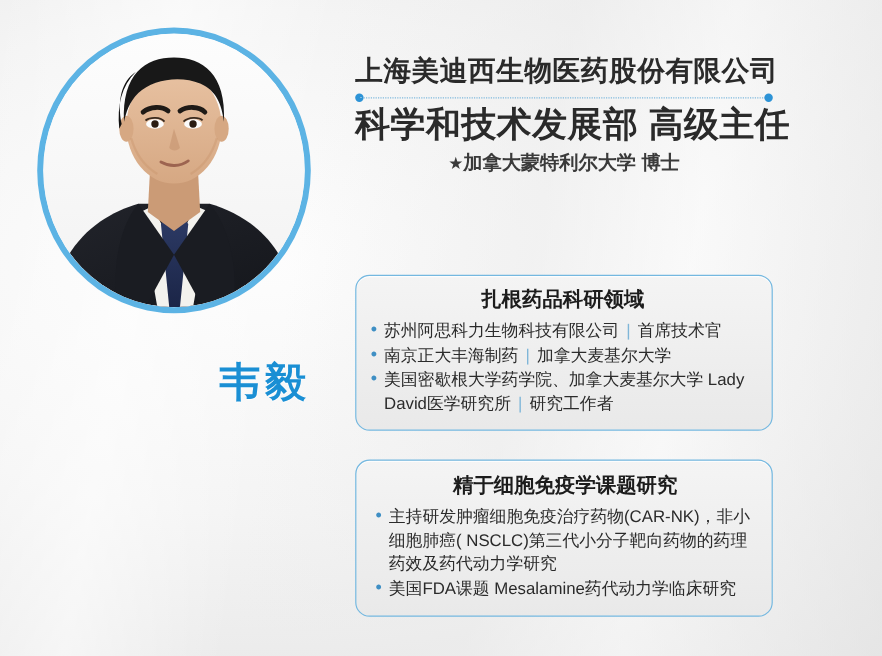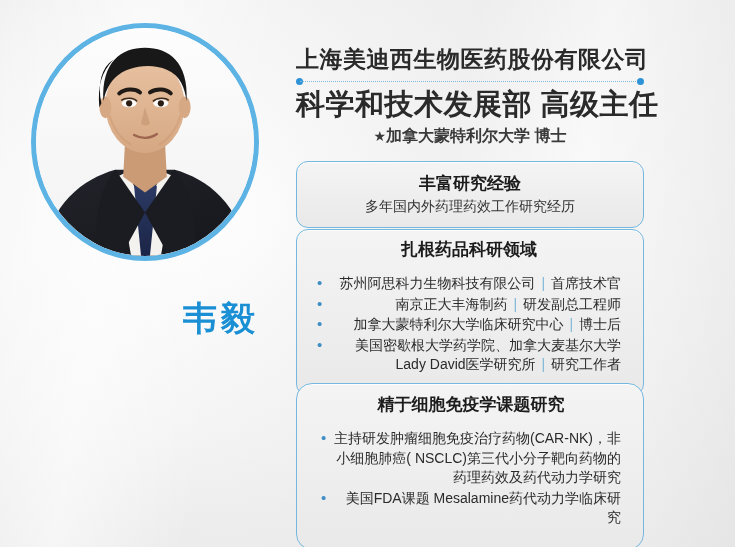--- a/index.html
+++ b/index.html
@@ -159,23 +159,22 @@
     line-height: 24px;
   }
   .card-sub {
     text-align: center;
     font-size: 14px;
     color: #333333;
     line-height: 21px;
   }
   ul.bullets {
     list-style: none;
-    margin: 12px;
+    margin: 4px;
     padding: 0;
-    text-align: right;
   }
   ul.bullets li {
     position: relative;
     padding-left: 11px;
     font-size: 14px;
     color: #2b2b2b;
     line-height: 19.5px;
     margin-bottom: 1px;
   }
   ul.bullets li::before {
@@ -183,21 +182,21 @@
     position: absolute;
     left: 0;
     top: -1px;
     color: #3f8fc4;
     font-size: 15px;
   }
   .sep { color: #7fb6d8; padding: 0 2px; }
 
   #card-experience { top: 161px; padding: 10px 12px 10px 12px; }
   #card-field      { top: 229px; padding: 8px 10px 8px 8px; }
-  #card-expertise  { top: 383px; padding: 9px 10px 9px 12px; border-radius: 16px; }
+  #card-expertise  { top: 383px; padding: 9px 10px 9px 12px; }
 </style>
 </head>
 <body>
 
 <div class="slide">
 
   <div class="portrait-wrap">
     <div class="portrait-ring">
       <div class="portrait-photo">
         <svg viewBox="0 0 220 230" preserveAspectRatio="xMidYMid slice" role="img">
@@ -274,42 +273,33 @@
         <span class="dot right"></span>
       </div>
 
       <div class="dept-line">科学和技术发展部  高级主任</div>
 
       <div class="degree-line">
         <span class="star">★</span><span>加拿大蒙特利尔大学  博士</span>
       </div>
     </div>
 
-    <div class="card" id="card-experience">
-      <div class="card-title">丰富研究经验</div>
-      <div class="card-sub">多年国内外药理药效工作研究经历</div>
-    </div>
 
     <div class="card" id="card-field">
       <div class="card-title">扎根药品科研领域</div>
       <ul class="bullets">
         <li>
           <span>苏州阿思科力生物科技有限公司</span>
           <span class="sep">|</span>
           <span>首席技术官</span>
         </li>
         <li>
           <span>南京正大丰海制药</span>
           <span class="sep">|</span>
-          <span>研发副总工程师</span>
-        </li>
-        <li>
-          <span>加拿大蒙特利尔大学临床研究中心</span>
-          <span class="sep">|</span>
-          <span>博士后</span>
+          <span>加拿大麦基尔大学</span>
         </li>
         <li>
           <span>美国密歇根大学药学院、加拿大麦基尔大学 Lady David医学研究所</span>
           <span class="sep">|</span>
           <span>研究工作者</span>
         </li>
       </ul>
     </div>
 
     <div class="card" id="card-expertise">

